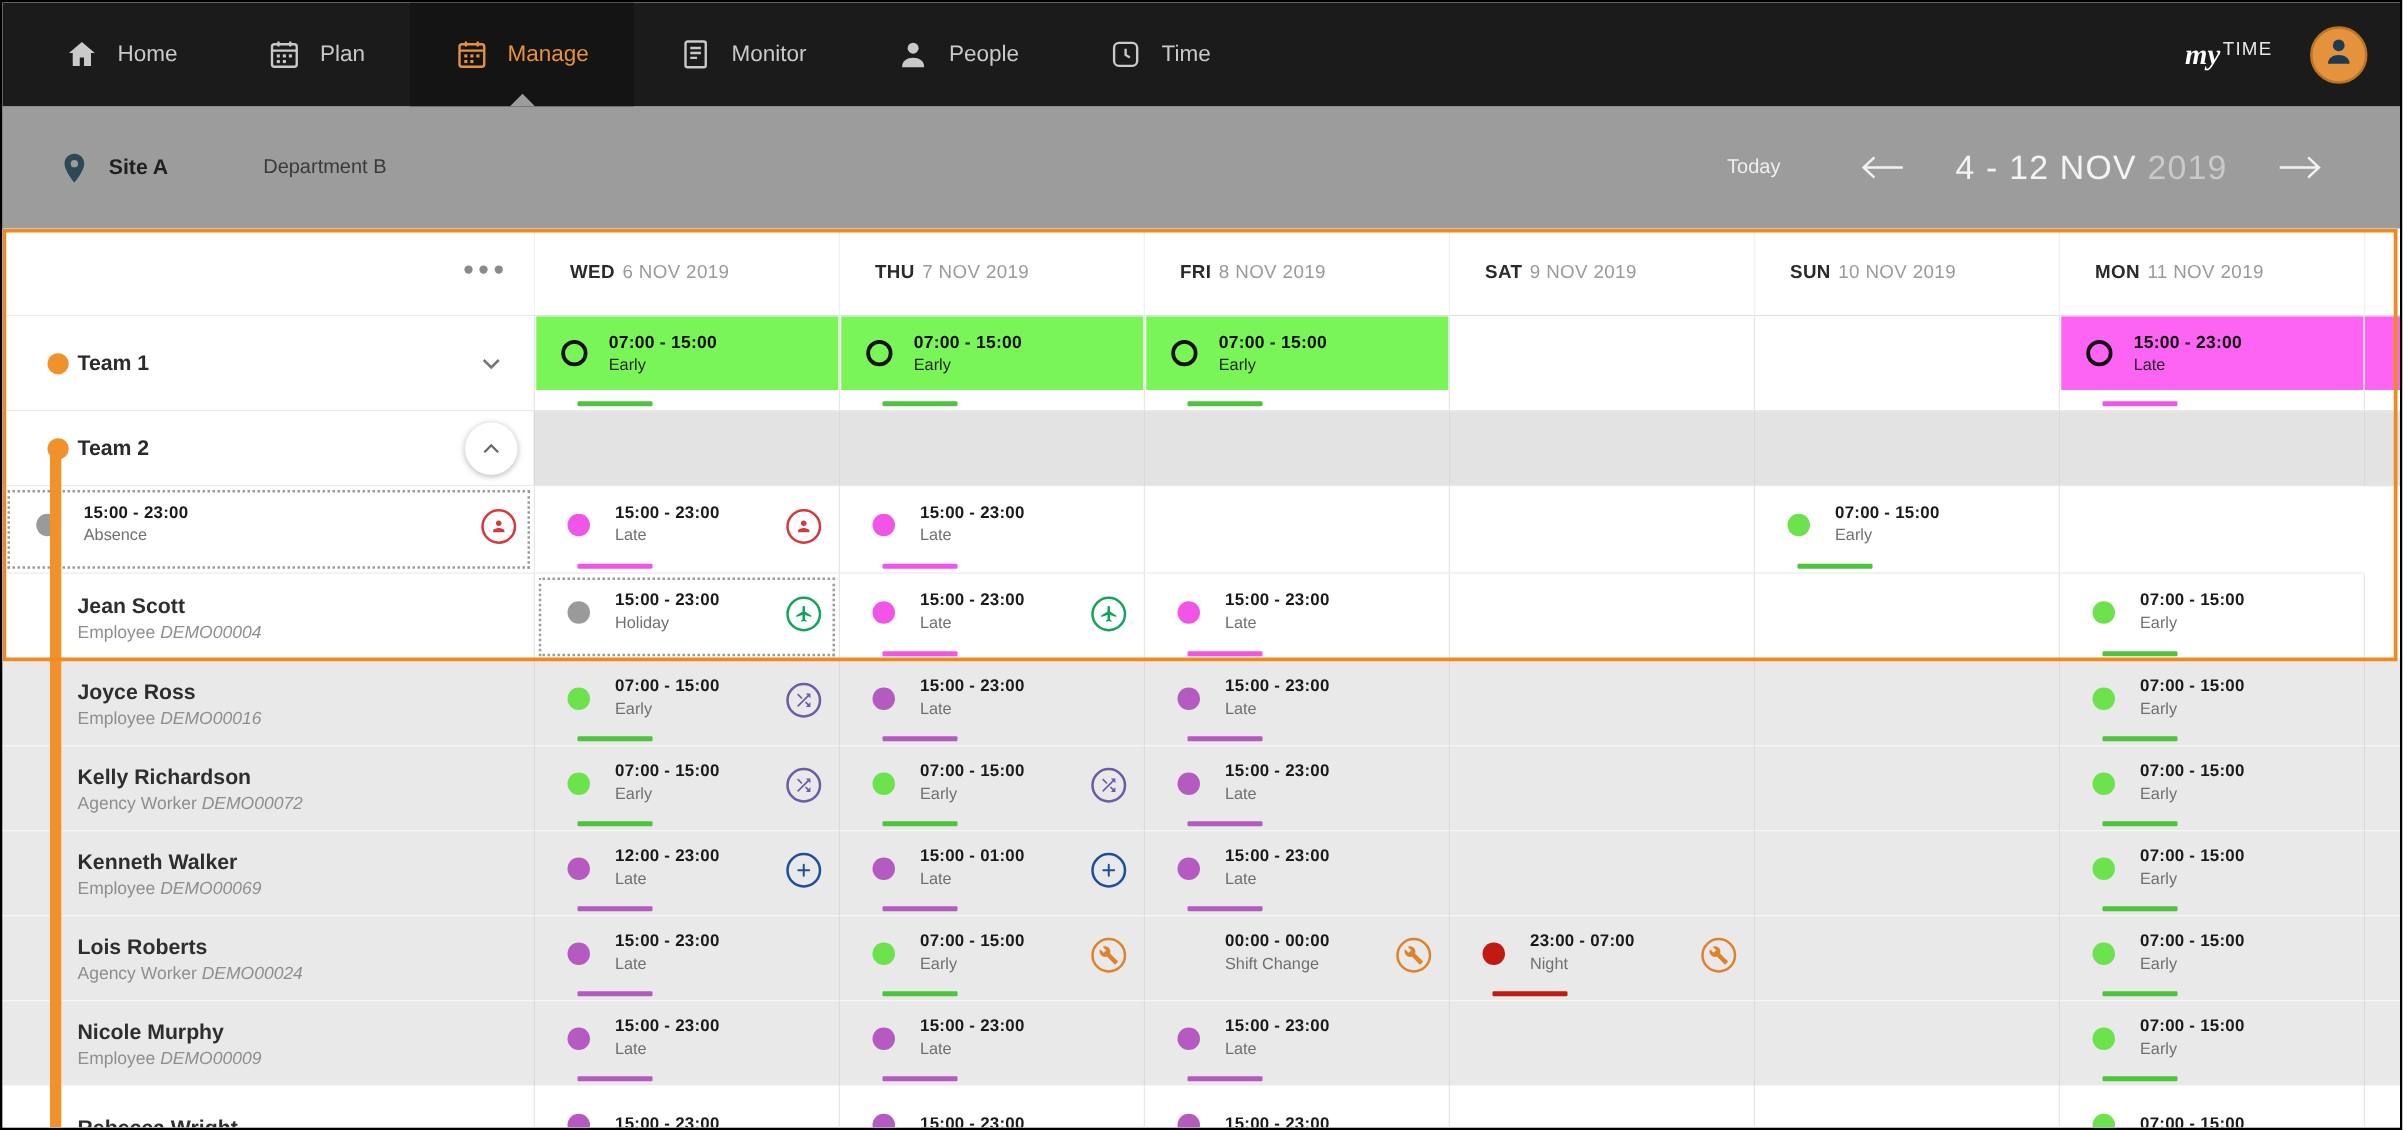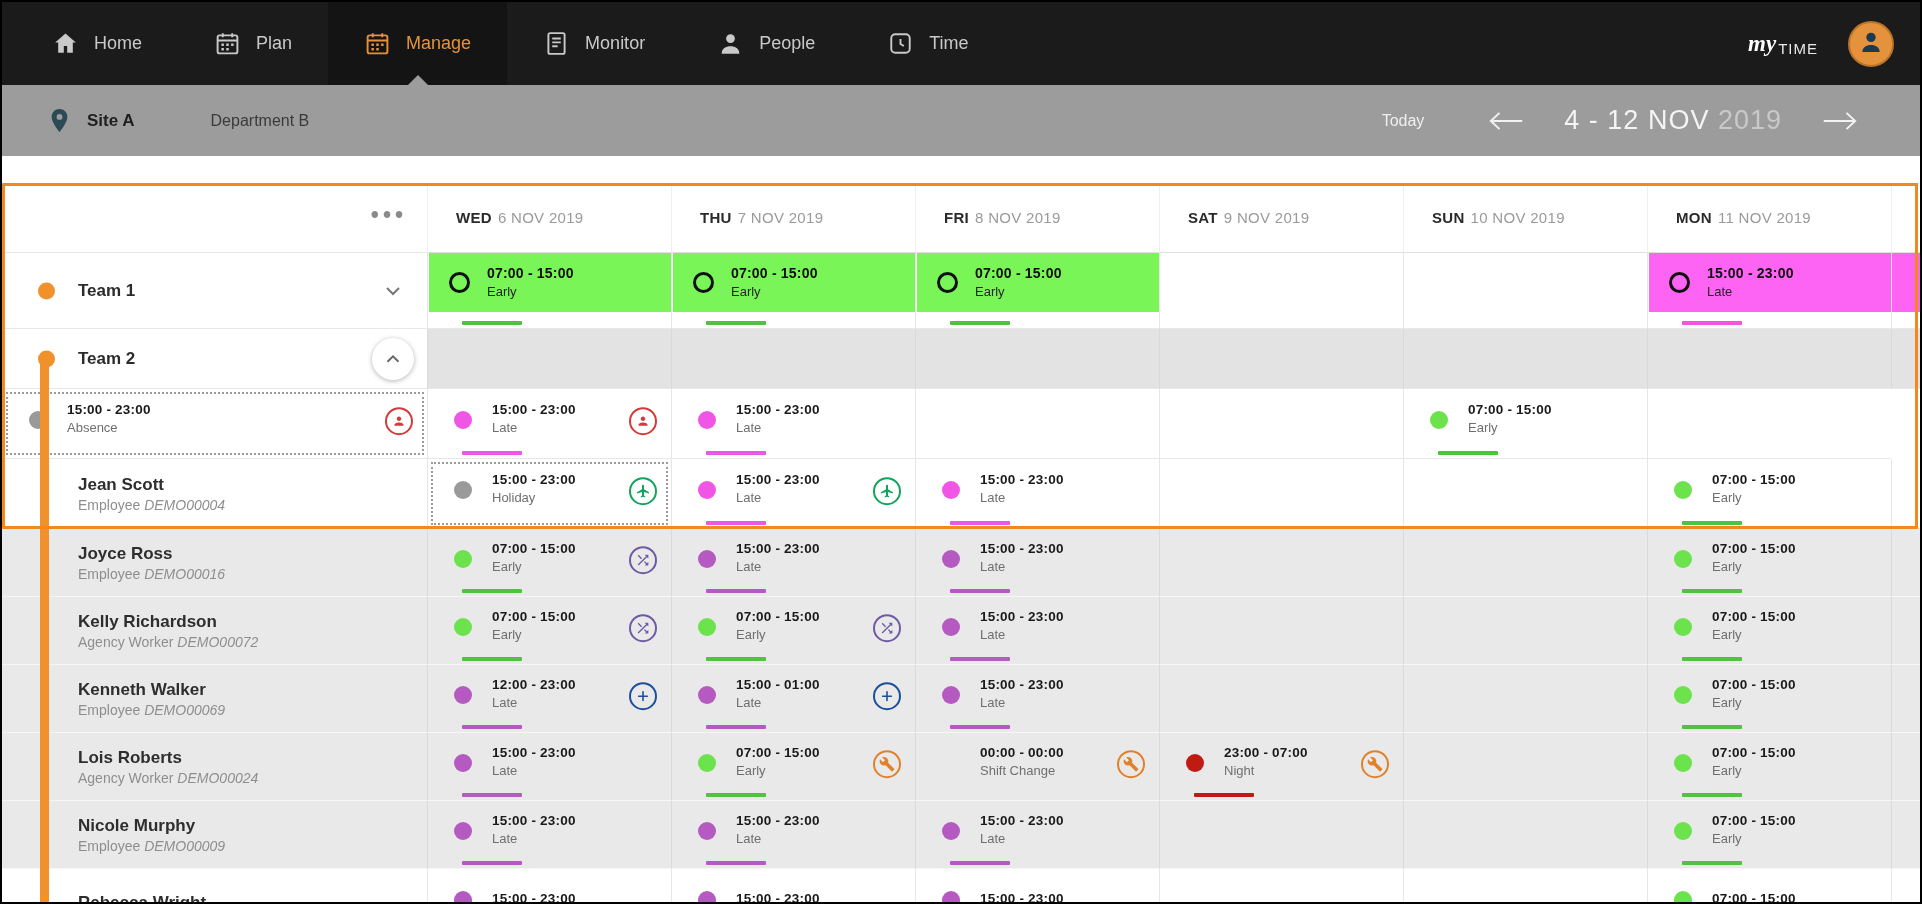--- a/index.html
+++ b/index.html
@@ -11,43 +11,43 @@
   .logo{width:218px;background:var(--brand-orange);color:#fff;display:flex;align-items:center;justify-content:center;font-size:27px;letter-spacing:.5px;flex:0 0 auto}
   .logo .w{font-weight:700}.logo .s{font-weight:400}
   .logo sup{font-size:11px;margin-top:-14px;margin-left:1px}
   .nav-items{display:flex;align-items:stretch;margin-left:14px}
   .nav-item{display:flex;align-items:center;gap:15px;padding:0 36px;color:#C9C9C9;font-size:18px;cursor:pointer;position:relative}
   .nav-item svg{width:27px;height:27px;display:block}
   .nav-item.active{background:var(--nav-active-bg);color:var(--brand-orange)}
   .nav-item.active::after{content:"";position:absolute;left:50%;bottom:0;transform:translateX(-50%);
     border-left:10px solid transparent;border-right:10px solid transparent;border-bottom:10px solid var(--subheader-bg)}
   .nav-right{margin-left:auto;display:flex;align-items:center;gap:30px;padding-right:26px}
-  .mytime{color:#fff;display:flex;align-items:flex-end;cursor:pointer}
+  .mytime{color:#fff;display:flex;align-items:flex-start;cursor:pointer}
   .mytime .my{font-family:"Liberation Serif",serif;font-style:italic;font-weight:700;font-size:23px}
   .mytime .tm{font-size:15px;letter-spacing:1px;color:#E8E8E8;margin-left:2px}
   .avatar{width:46px;height:46px;border-radius:50%;background:var(--brand-orange);border:2px solid #B97428;display:flex;align-items:center;justify-content:center;cursor:pointer}
   .avatar svg{width:28px;height:28px}
 
   
-  .subheader{position:absolute;top:83px;left:0;right:0;height:71px;background:var(--subheader-bg);display:flex;align-items:center;padding:0 60px 0 44px}
+  .subheader{position:absolute;top:83px;left:0;right:0;height:98px;background:var(--subheader-bg);display:flex;align-items:center;padding:0 60px 0 44px}
   .pin{display:flex;align-items:center;margin-right:14px}
   .pin svg{width:27px;height:27px}
   .site{font-weight:700;font-size:17px;color:#1F1F1F;cursor:pointer}
   .dept{font-size:16px;color:#3A3A3A;margin-left:76px;cursor:pointer}
   .sub-right{margin-left:auto;display:flex;align-items:center}
   .today{font-size:16px;color:#EFEFEF;cursor:pointer;margin-right:62px}
   .arrow{cursor:pointer;display:flex;align-items:center}
   .arrow svg{width:40px;height:26px}
   .daterange{font-size:27px;color:#F4F4F4;letter-spacing:1px;margin:0 38px;white-space:nowrap}
   .daterange .yr{color:#C9C9C9}
 
   
   .grid{position:absolute;top:181px;left:0;right:0;bottom:0;background:#fff;overflow:hidden}
   .row{display:grid;grid-template-columns:425px repeat(6,244px) 1fr;position:relative}
-  .pcell{position:relative;background:#fff;border-bottom:1px solid #E8E8E8;display:flex;align-items:center;padding-left:76px}
+  .pcell{position:relative;background:#fff;border-bottom:1px solid #E8E8E8;display:flex;align-items:center;padding-left:60px}
   .corner{padding-left:0}
   .dots{position:absolute;right:20px;top:50%;transform:translateY(-58%);color:#8A8A8A;font-size:23px;letter-spacing:4px;font-weight:700;cursor:pointer}
   .dhead{display:flex;align-items:center;padding-left:28px;background:#fff;border-bottom:1px solid #E0E0E0;border-left:1px solid #F0F0F0;font-size:15px;white-space:nowrap;overflow:hidden}
   .dow{font-weight:700;color:#2A2A2A;letter-spacing:.3px}
   .ddate{color:#9A9A9A;margin-left:6px;letter-spacing:.3px}
   .dcell{position:relative;background:#fff;border-left:1px solid #E6E6E6;border-bottom:1px solid #E8E8E8;display:flex;align-items:center;padding:0 14px 8px 26px;overflow:hidden}
   .band{background:var(--band-gray);border-left-color:#D9D9D9}
   .dim .pcell,.dim .dcell{background:var(--dim-bg);border-bottom-color:#F6F6F6;border-left-color:#DADADA}
 
   .dot{width:18px;height:18px;border-radius:50%;flex:0 0 auto;margin-right:20px}

